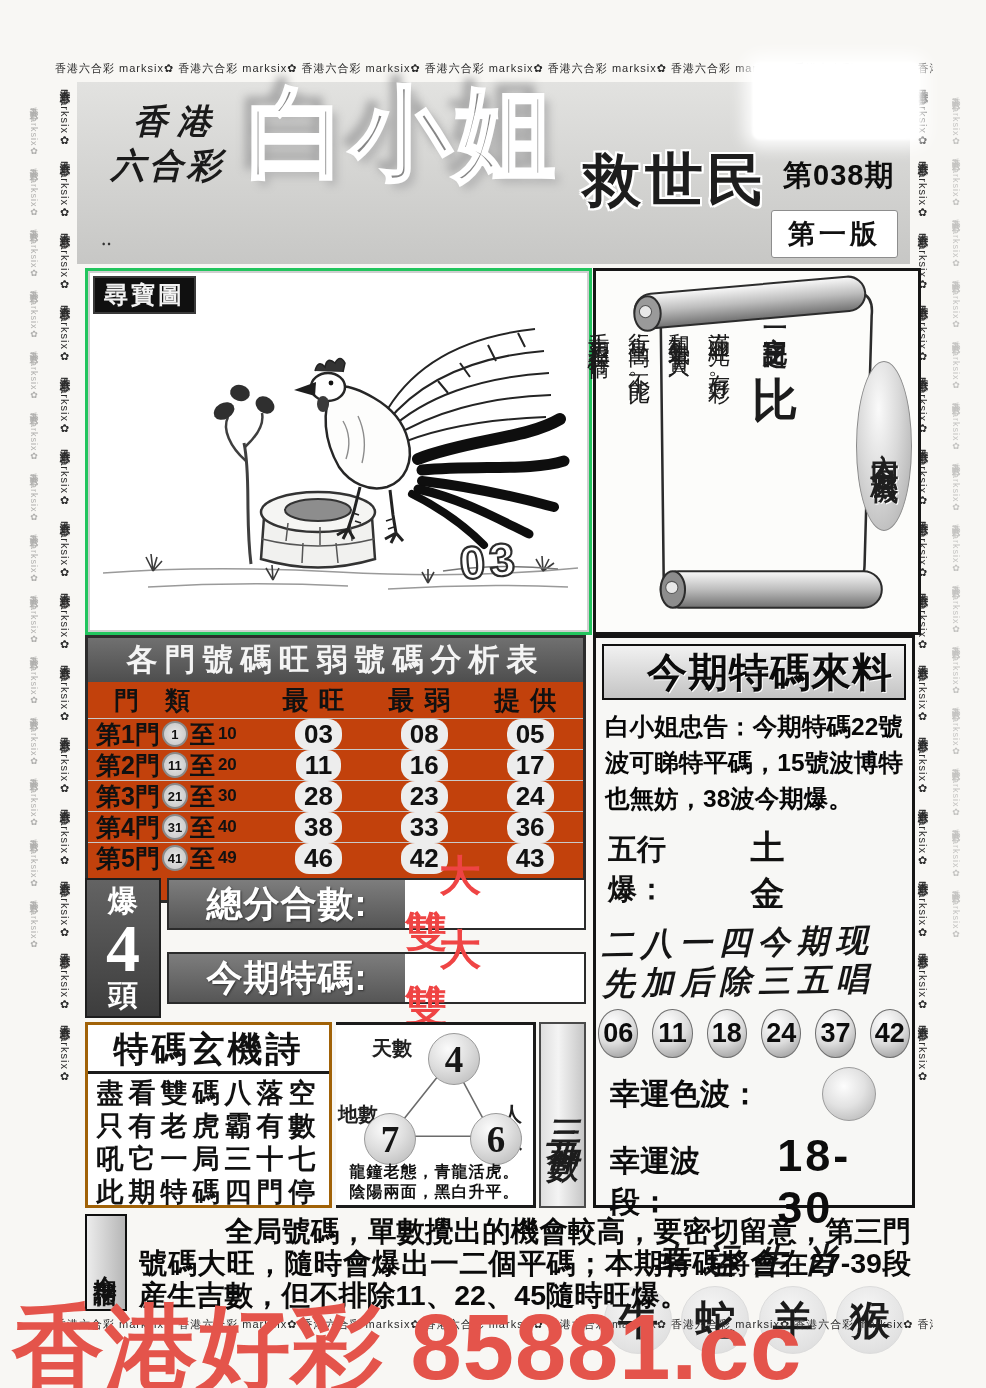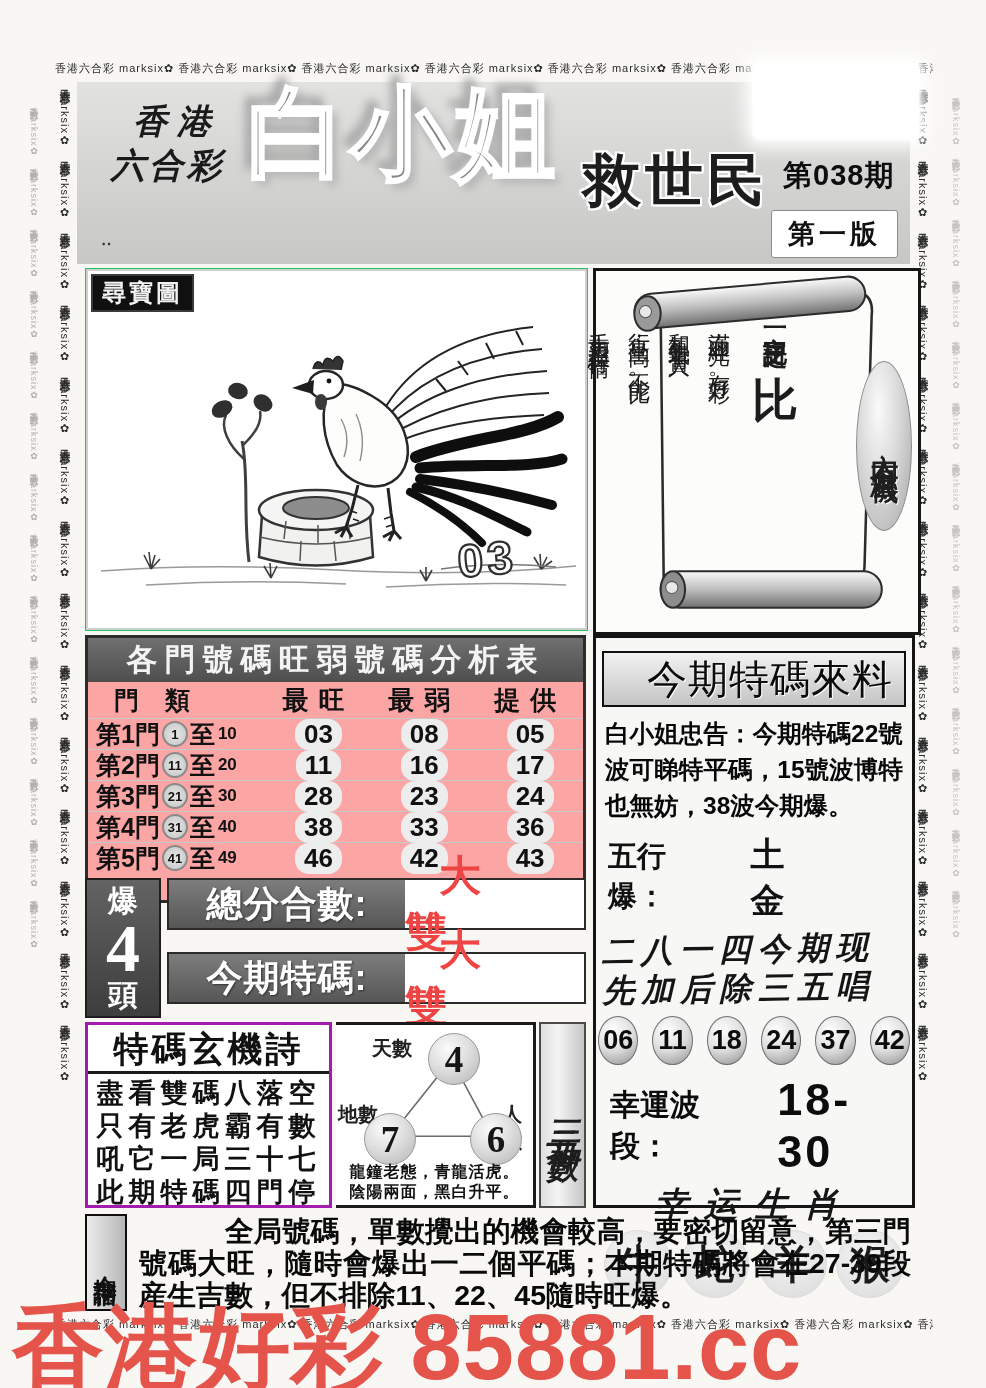--- a/index.html
+++ b/index.html
@@ -21,35 +21,35 @@
   .brand .b1{padding-left:22px;letter-spacing:10px;}
   .brand .b2{letter-spacing:4px;}
   .dots{position:absolute;left:24px;top:142px;font-size:20px;color:#333;}
   #masthead{position:absolute;left:170px;top:-14px;font-size:100px;font-weight:900;color:#868686;-webkit-text-stroke:3px #ffffff;letter-spacing:4px;text-shadow:-8px -10px 8px #a9a9a9,6px 6px 8px #b5b5b5,0 0 2px #6f6f6f;}
   #masthead-sub{position:absolute;left:506px;top:60px;font-size:58px;font-weight:900;color:#1d1d1d;letter-spacing:4px;text-shadow:2px 0 0 #fff,-2px 0 0 #fff,0 2px 0 #fff,0 -2px 0 #fff,2px 2px 0 #fff,-2px -2px 0 #fff,2px -2px 0 #fff,-2px 2px 0 #fff;}
   #issue{position:absolute;left:706px;top:74px;font-size:29px;font-weight:900;color:#0d0d0d;letter-spacing:1px;}
   #edition{position:absolute;left:694px;top:128px;background:#fff;border:1px solid #8d8d8d;border-radius:3px;padding:5px 16px;font-size:27px;font-weight:900;letter-spacing:4px;}
   #blurbox{position:absolute;right:-10px;top:-20px;width:168px;height:78px;background:#fff;border-radius:8px;filter:blur(1px);box-shadow:0 0 16px 8px rgba(255,255,255,.9);}
 
   
-  #treasure{position:absolute;left:85px;top:268px;width:501px;height:361px;background:#fff;border:1px solid #22c55e;box-shadow:inset 0 0 0 2px #cfcfcf;}
+  #treasure{position:absolute;left:85px;top:268px;width:501px;height:361px;background:#fff;border:3px solid #22c55e;box-shadow:inset 0 0 0 2px #cfcfcf;}
   #treasure-label{position:absolute;left:5px;top:5px;background:#101010;color:#f2f2f2;border:2px solid #3a3a3a;padding:1px 9px;font-size:24px;font-weight:900;letter-spacing:3px;z-index:2;}
   #treasure svg{position:absolute;inset:0;}
 
   
   #scrollpanel{position:absolute;left:593px;top:268px;width:322px;height:361px;background:#fcfcfa;border:3px solid #161616;}
   #scrollpanel svg{position:absolute;left:0;top:0;}
   .scroll-text{position:absolute;top:44px;right:96px;height:262px;writing-mode:vertical-rl;font-family:"Liberation Serif",serif;color:#1c1c1c;}
   .scol{margin-left:10px;font-size:22px;letter-spacing:4px;}
   .scol.first{font-size:24px;letter-spacing:3px;font-weight:600;}
   .scol .big{font-size:46px;font-weight:700;letter-spacing:0;margin-block-start:16px;display:inline-block;}
   #mystery-badge{position:absolute;right:6px;top:90px;width:54px;height:168px;border-radius:50%;border:1px solid #8a8a8a;background:radial-gradient(ellipse at 40% 28%,#fafafa 0%,#d9d9d9 45%,#a8a8a8 100%);display:flex;align-items:center;justify-content:center;writing-mode:vertical-rl;font-size:28px;font-weight:900;letter-spacing:7px;color:#1f1f1f;text-shadow:1px 1px 0 #fff;}
 
   
-  #table-panel{position:absolute;left:85px;top:635px;width:501px;height:268px;border:3px solid #2c2c2c;background:#fca5a5;box-sizing:border-box;}
+  #table-panel{position:absolute;left:85px;top:635px;width:501px;height:268px;border:3px solid #2c2c2c;background:#c2410c;box-sizing:border-box;}
   #table-title{height:44px;background:linear-gradient(180deg,#707070,#4e4e4e);color:#f4f4f4;font-size:31px;font-weight:900;letter-spacing:7px;display:flex;align-items:center;justify-content:center;}
   .trow{display:flex;height:30px;align-items:center;border-top:1px solid #c9c9c9;}
   .trow.head{height:36px;font-size:26px;font-weight:900;border-top:none;}
   .c-door{width:178px;display:flex;align-items:center;padding-left:8px;box-sizing:border-box;font-weight:900;font-size:25px;}
   .c-v{width:106px;text-align:center;font-size:26px;font-weight:800;}
   .trow.head .c-door{letter-spacing:26px;padding-left:26px;}
   .trow.head .c-v{letter-spacing:10px;}
   .circ{display:inline-flex;width:22px;height:22px;border:2px solid #8a8a8a;border-radius:50%;background:radial-gradient(#e9e9e9,#c2c2c2);font-size:13px;font-weight:800;align-items:center;justify-content:center;margin:0 2px;flex:none;}
   .rng-end{font-size:17px;font-weight:700;margin-left:3px;}
   .pill{display:inline-block;background:#ededed;border-radius:14px;padding:0 9px;}
@@ -59,21 +59,21 @@
   #burst-side{position:absolute;left:0;top:0;width:76px;height:140px;box-sizing:border-box;border:2px solid #1e1e1e;background:linear-gradient(180deg,#636363,#3d3d3d);color:#fff;display:flex;flex-direction:column;align-items:center;justify-content:center;line-height:1;}
   #burst-side .s1,#burst-side .s3{font-size:30px;font-weight:900;}
   #burst-side .s2{font-family:"Liberation Serif",serif;font-size:68px;font-weight:900;margin:-2px 0;}
   .burst-row{position:absolute;left:82px;width:419px;height:52px;border:2px solid #2b2b2b;background:#fff;display:flex;box-sizing:border-box;}
   #burst-row1{top:0;}
   #burst-row2{top:74px;}
   .burst-label{width:236px;background:linear-gradient(180deg,#7d7d7d,#565656);color:#fff;font-size:36px;font-weight:900;display:flex;align-items:center;justify-content:center;letter-spacing:1px;text-shadow:1px 1px 2px #333;}
   .burst-value{flex:1;display:flex;align-items:center;justify-content:center;font-size:42px;font-weight:900;color:#ef4444;letter-spacing:34px;text-indent:34px;}
 
   
-  #poem{position:absolute;left:85px;top:1022px;width:247px;height:186px;border:3px solid #a21caf;background:#fff;box-sizing:border-box;}
+  #poem{position:absolute;left:85px;top:1022px;width:247px;height:186px;border:3px solid #a16207;background:#fff;box-sizing:border-box;}
   #poem-title{font-size:35px;font-weight:900;text-align:center;letter-spacing:3px;padding-top:2px;border-bottom:3px solid #1b1b1b;line-height:44px;}
   .poem-line{font-size:27px;font-weight:900;text-align:center;letter-spacing:5px;line-height:33px;}
   #poem .body{padding-top:3px;}
 
   
   #trinity{position:absolute;left:336px;top:1022px;width:200px;height:186px;border:3px solid #1b1b1b;border-left:none;background:#fff;box-sizing:border-box;}
   #trinity svg{position:absolute;inset:0;}
   .tball{position:absolute;width:50px;height:50px;border-radius:50%;border:1px solid #9a9a9a;background:radial-gradient(circle at 38% 30%,#fbfbfb 0%,#dedede 45%,#b4b4b4 100%);display:flex;align-items:center;justify-content:center;font-family:"Liberation Serif",serif;font-size:37px;font-weight:900;color:#161616;}
   #tball-top{left:92px;top:8px;}
   #tball-left{left:28px;top:88px;}
@@ -83,21 +83,21 @@
   #tlabel-left{left:2px;top:76px;}
   #tlabel-right{left:166px;top:76px;}
   .tcap{position:absolute;left:0;width:100%;text-align:center;font-size:16px;font-weight:900;line-height:19px;letter-spacing:1px;}
   #tcap1{bottom:24px;}
   #tcap2{bottom:4px;}
 
   #trinity-side{position:absolute;left:539px;top:1022px;width:47px;height:186px;box-sizing:border-box;border:2px solid #4a4a4a;background:linear-gradient(90deg,#dedede,#f4f4f4 40%,#c6c6c6);display:flex;align-items:center;justify-content:center;writing-mode:vertical-rl;font-family:"Liberation Serif",serif;font-style:italic;font-size:32px;font-weight:700;letter-spacing:10px;color:#1d1d1d;}
 
   
   #special{position:absolute;left:593px;top:635px;width:322px;height:573px;border:3px solid #141414;background:#f7f7f5;box-sizing:border-box;}
-  #special-title{margin:13px 6px 0;height:52px;border:2px solid #101010;background:linear-gradient(180deg,#f1f1f1,#c4c4c4);display:flex;align-items:center;justify-content:center;font-size:40px;font-weight:400;color:#0b0b0b;letter-spacing:1px;text-shadow:1px 1px 0 #fff;padding-left:32px;}
+  #special-title{margin:6px 6px 0;height:52px;border:2px solid #101010;background:linear-gradient(180deg,#f1f1f1,#c4c4c4);display:flex;align-items:center;justify-content:center;font-size:40px;font-weight:700;color:#0b0b0b;letter-spacing:1px;text-shadow:1px 1px 0 #fff;padding-left:32px;}
   #advice{margin:9px 9px 0;font-size:24.5px;font-weight:900;line-height:36px;color:#070707;text-align:justify;}
   #five-row{margin:8px 12px 0;display:flex;align-items:baseline;font-weight:900;}
   #five-label{font-size:29px;font-family:"Liberation Serif",serif;}
   #five-value{font-family:"Liberation Serif",serif;font-size:34px;letter-spacing:46px;margin-left:34px;}
   #handlines{margin:6px 6px 0;font-family:"Liberation Serif",serif;font-style:italic;font-weight:700;font-size:32px;letter-spacing:7px;line-height:39px;color:#151515;transform:rotate(-1deg);white-space:nowrap;}
   #balls-row{margin:8px 2px 0;display:flex;justify-content:center;gap:14px;}
   .ball{width:47px;height:47px;border-radius:50%;border:1px solid #6e6e6e;background:radial-gradient(circle at 36% 28%,#ffffff 0%,#dcdcdc 50%,#8f8f8f 100%);display:flex;align-items:center;justify-content:center;font-size:27px;font-weight:900;color:#0c0c0c;}
   .lucky-row{margin:9px 14px 0;display:flex;align-items:center;font-size:30px;font-weight:900;color:#0c0c0c;}
   #color-ball{width:52px;height:52px;border-radius:50%;border:1px solid #9b9b9b;background:radial-gradient(circle at 40% 35%,#fdfdfd 0%,#e2e2e2 45%,#ababab 100%);margin-left:62px;}
   #range-value{font-size:45px;font-weight:900;margin-left:28px;letter-spacing:3px;}
@@ -364,20 +364,24 @@
     </div>
     <div id="balls-row">
       <div class="ball">06</div>
       <div class="ball">11</div>
       <div class="ball">18</div>
       <div class="ball">24</div>
       <div class="ball">37</div>
       <div class="ball">42</div>
     </div>
     <div class="lucky-row">
+      <span>幸運色波：</span>
+      <div id="color-ball"></div>
+    </div>
+    <div class="lucky-row">
       <span>幸運波段：</span>
       <span id="range-value">18-30</span>
     </div>
     <div id="zodiac-title">幸运生肖</div>
     <div id="zodiac-row">
       <div class="zod">
           <span>牛</span>
         </div>
       <div class="zod">
           <span>蛇</span>

